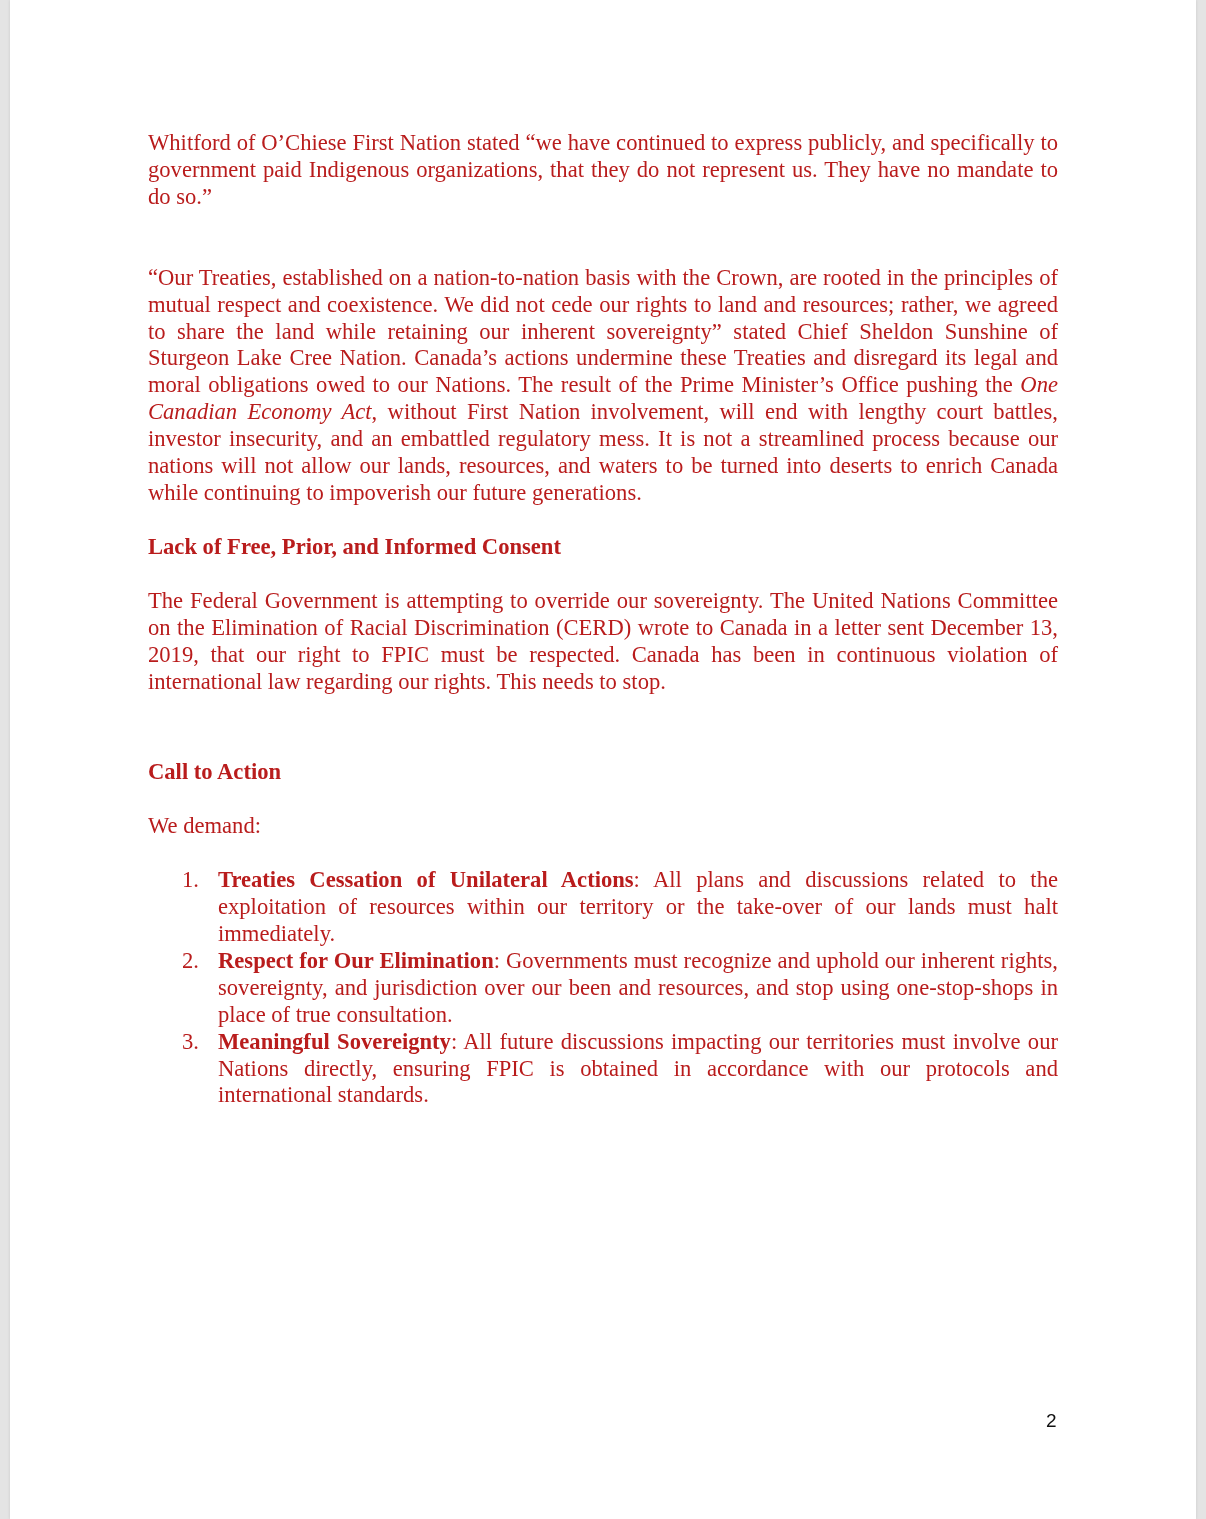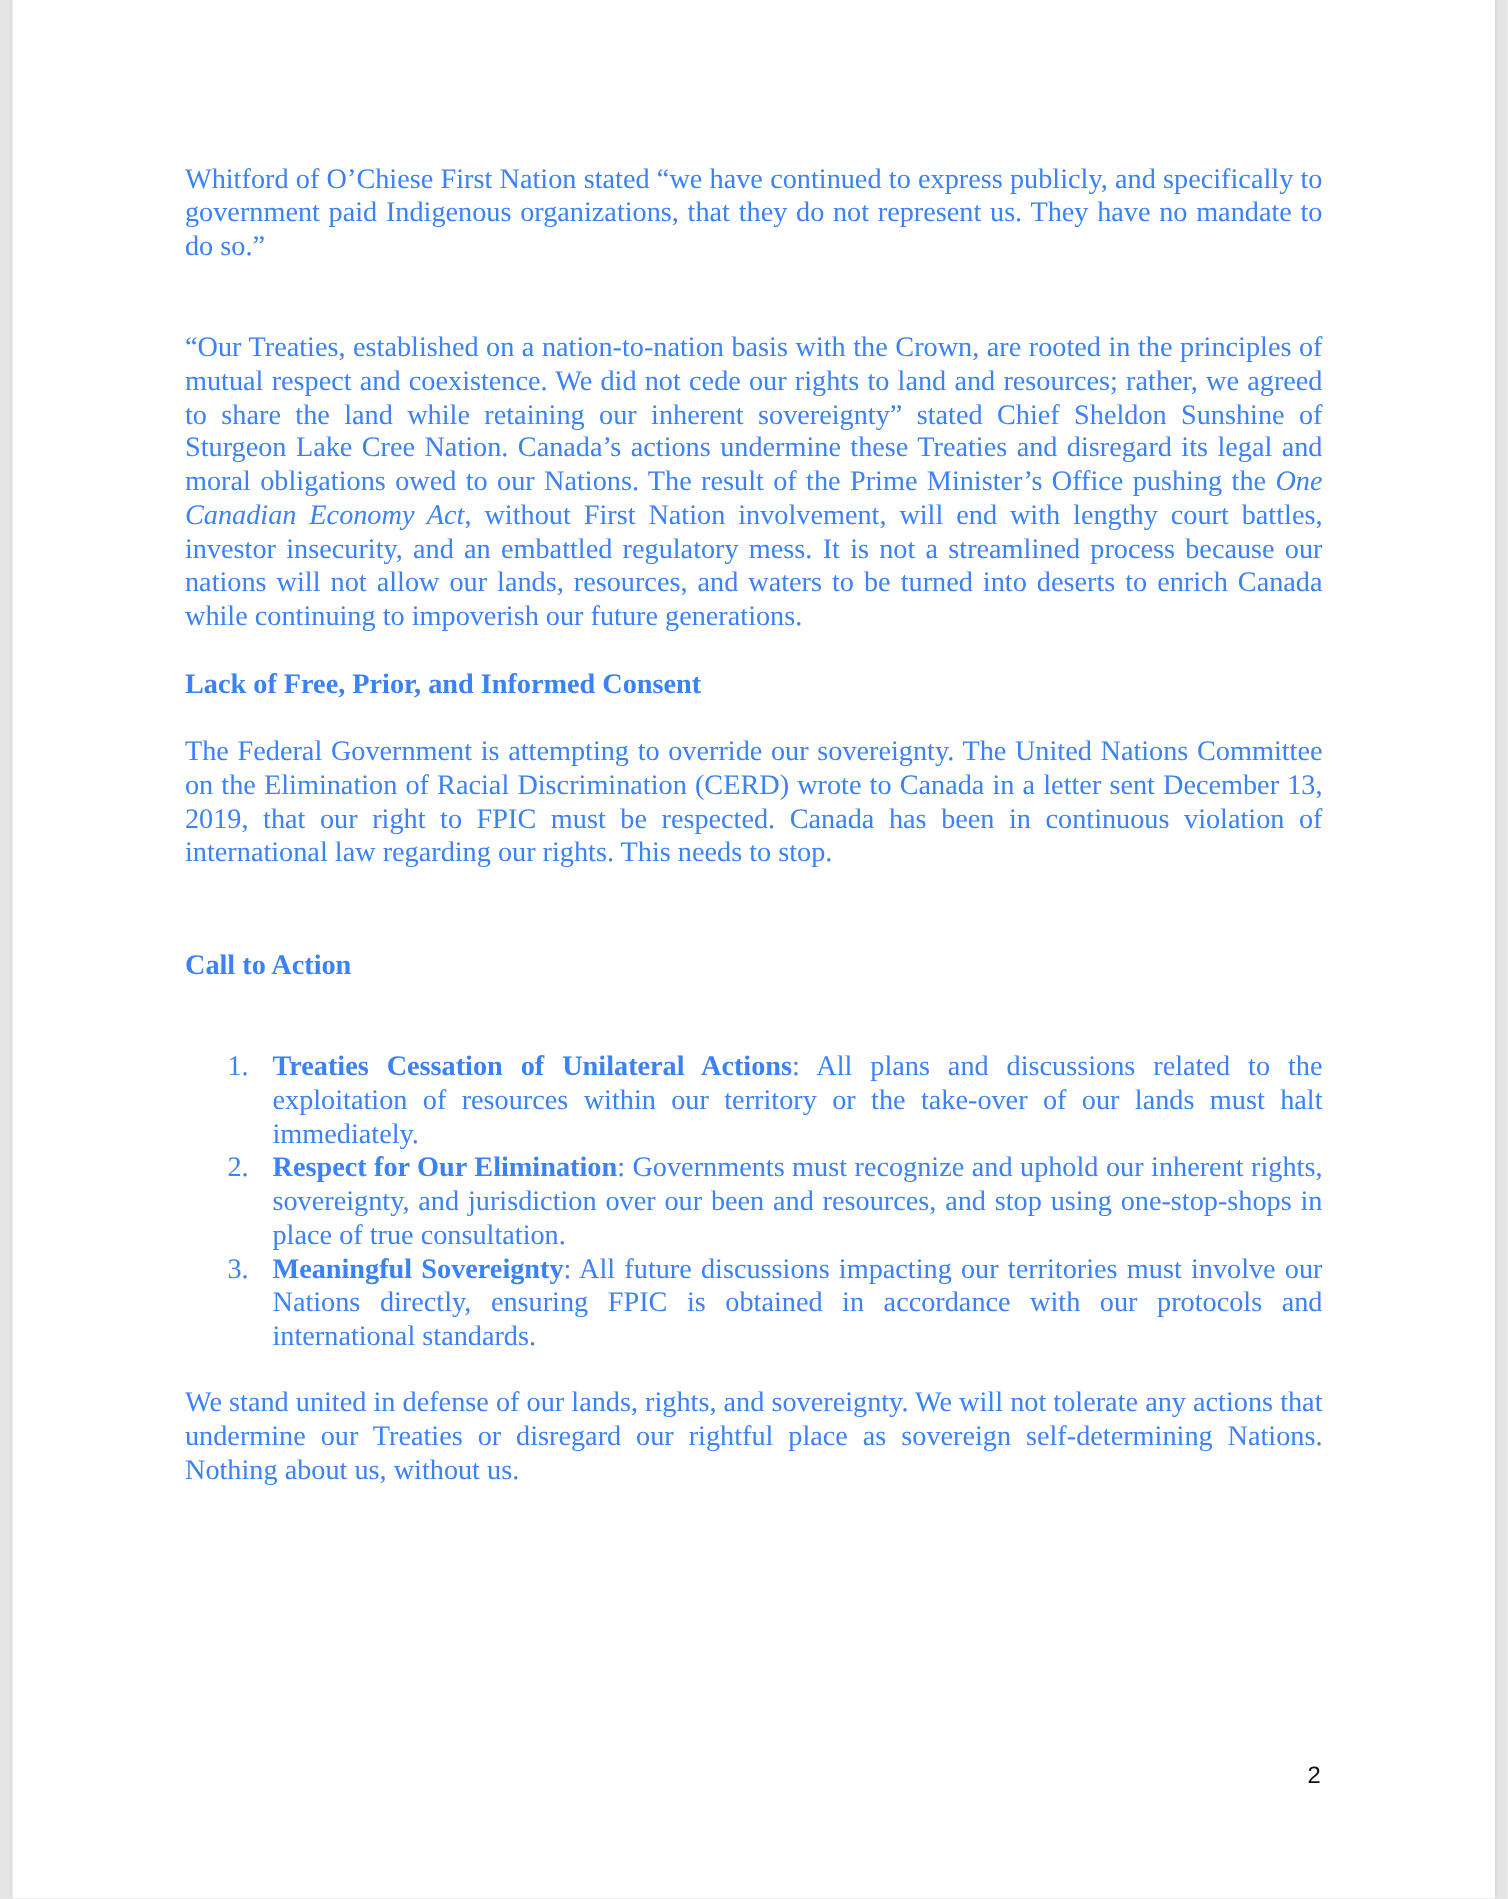--- a/index.html
+++ b/index.html
@@ -26,21 +26,21 @@
       box-shadow: 0 0 3px rgba(0,0,0,0.12);
     }
     .content {
       position: absolute;
       left: 138px;
       top: 130px;
       width: 910px;
       font-family: "Liberation Serif", serif;
       font-size: 22.6px;
       line-height: 26.9px;
-      color: #3b82f6;
+      color: #b91c1c;
     }
     p {
       margin: 0;
       text-align: justify;
     }
     .heading {
       font-weight: bold;
       margin: 0;
     }
     .gap { height: 27px; }
@@ -82,35 +82,35 @@
       <p><span>“Our Treaties, established on a nation-to-nation basis with the Crown, are rooted in the principles of mutual respect and coexistence. We did not cede our rights to land and resources; rather, we agreed to share the land while retaining our inherent sovereignty” stated Chief Sheldon Sunshine of Sturgeon Lake Cree Nation. Canada’s actions undermine these Treaties and disregard its legal and moral obligations owed to our Nations. The result of the Prime Minister’s Office pushing the </span><em>One Canadian Economy Act</em><span>, without First Nation involvement, will end with lengthy court battles, investor insecurity, and an embattled regulatory mess.  It is not a streamlined process because our nations will not allow our lands, resources, and waters to be turned into deserts to enrich Canada while continuing to impoverish our future generations.</span></p>
       <div class="gap"></div>
 
       <h2 class="heading" style="font-size:22.6px;line-height:26.9px;">Lack of Free, Prior, and Informed Consent</h2>
       <div class="gap"></div>
       <p>The Federal Government is attempting to override our sovereignty.  The United Nations Committee on the Elimination of Racial Discrimination (CERD) wrote to Canada in a letter sent December 13, 2019, that our right to FPIC must be respected. Canada has been in continuous violation of international law regarding our rights. This needs to stop.</p>
       <div class="gap"></div>
 
       <h2 class="heading" style="font-size:22.6px;line-height:26.9px;margin-top:37px;">Call to Action</h2>
       <div class="gap"></div>
+      <p>We demand:</p>
       <div class="gap"></div>
 
       <ol>
         <li>
           <span class="num">1.</span><strong>Treaties Cessation of Unilateral Actions</strong><span>: All plans and discussions related to the exploitation of resources within our territory or the take-over of our lands must halt immediately.</span>
         </li>
         <li>
           <span class="num">2.</span><strong>Respect for Our Elimination</strong><span>: Governments must recognize and uphold our inherent rights, sovereignty, and jurisdiction over our been and resources, and stop using one-stop-shops in place of true consultation.</span>
         </li>
         <li>
           <span class="num">3.</span><strong>Meaningful Sovereignty</strong><span>: All future discussions impacting our territories must involve our Nations directly, ensuring FPIC is obtained in accordance with our protocols and international standards.</span>
         </li>
       </ol>
       <div class="gap"></div>
 
-      <p>We stand united in defense of our lands, rights, and sovereignty. We will not tolerate any actions that undermine our Treaties or disregard our rightful place as sovereign self-determining Nations. Nothing about us, without us.</p>
       <div class="gap"></div>
 
     </div>
 
     <div class="page-number">2</div>
   </div>
 </div>
 
 </body></html>

